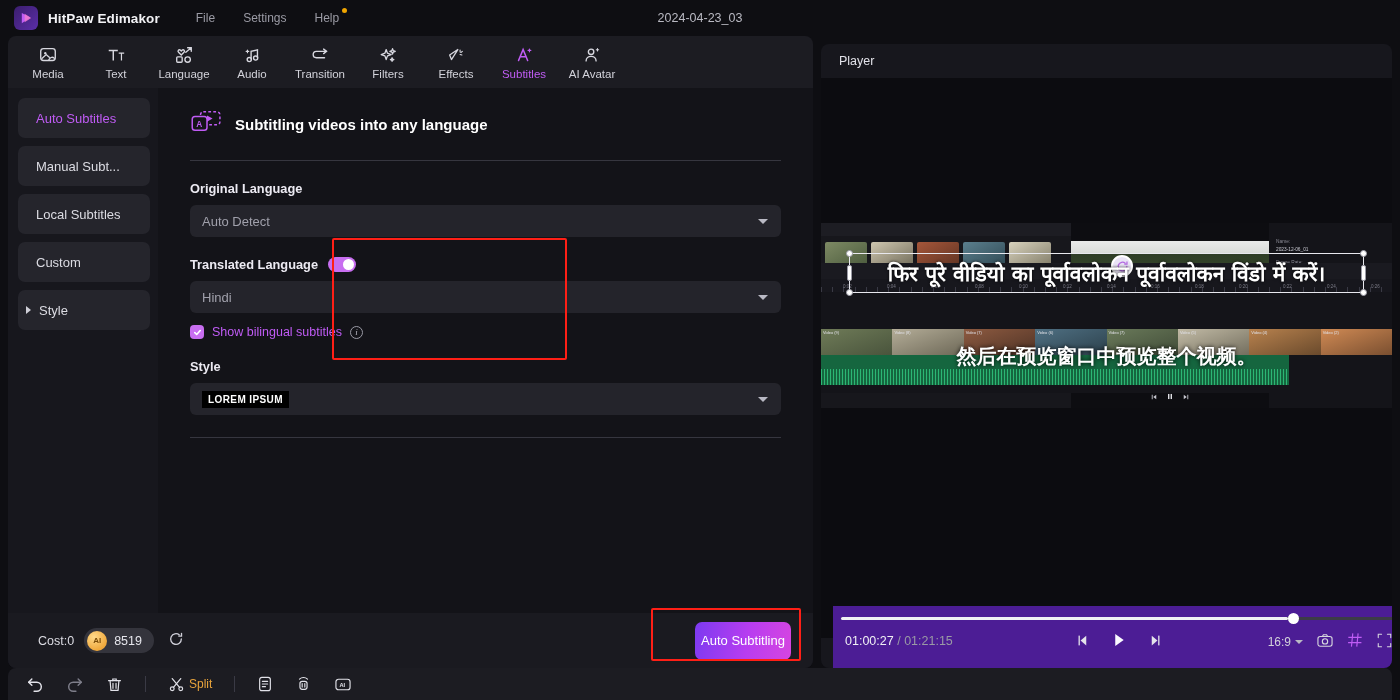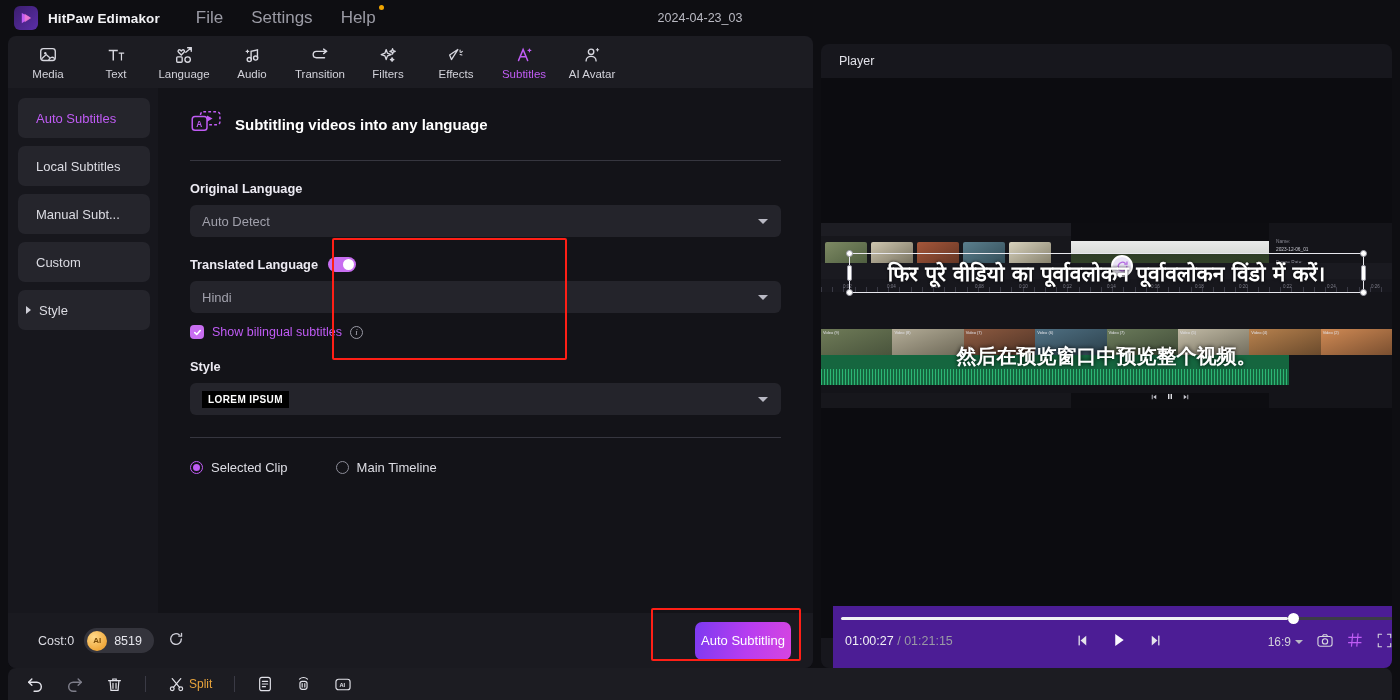--- a/index.html
+++ b/index.html
@@ -22,21 +22,21 @@
     background: linear-gradient(135deg, #3b1e6e 0%, #5b2ea8 100%);
     display: flex; align-items: center; justify-content: center;
   }
   .logo svg { display: block; }
   .app-title {
     margin-left: 10px; font-size: 13.5px; font-weight: 700; color: #f2f2f5;
     letter-spacing: .1px;
   }
   .menus { display: flex; align-items: center; margin-left: 36px; gap: 28px; }
   .menu-item {
-    font-size: 17px; color: #9b9ba5; position: relative; cursor: default;
+    font-size: 12px; color: #9b9ba5; position: relative; cursor: default;
   }
   .menu-dot {
     position: absolute; right: -8px; top: -3px;
     width: 5px; height: 5px; border-radius: 50%; background: #f0a500;
   }
   .doc-name {
     position: absolute; left: 0; right: 0; text-align: center;
     font-size: 12.5px; color: #b9b9c2; top: 11px; pointer-events: none;
   }
 
@@ -437,24 +437,24 @@
     </div>
   </div>
 
   <div class="leftpanel">
 
     <div class="subnav">
       <div class="subnav-item active">
         <span>Auto Subtitles</span>
       </div>
       <div class="subnav-item">
+        <span>Manual Subt...</span>
+      </div>
+      <div class="subnav-item">
         <span>Local Subtitles</span>
-      </div>
-      <div class="subnav-item">
-        <span>Manual Subt...</span>
       </div>
       <div class="subnav-item">
         <span>Custom</span>
       </div>
       <div class="subnav-item">
         <span class="caret"></span>
         <span>Style</span>
       </div>
     </div>
 
@@ -501,30 +501,20 @@
       </div>
 
       <div class="field-label">Style</div>
       <div class="select">
         <span class="style-chip">LOREM IPSUM</span>
         <span class="chev"></span>
       </div>
 
       <div class="rule" style="margin-top:22px"></div>
 
-      <div class="radios">
-        <div class="radio">
-          <span class="rc on"></span>
-          <span>Selected Clip</span>
-        </div>
-        <div class="radio">
-          <span class="rc"></span>
-          <span>Main Timeline</span>
-        </div>
-      </div>
 
       <div class="redbox"></div>
     </div>
 
     <div class="panel-footer">
       <span class="cost">Cost:0</span>
       <span class="credit-pill">
         <span class="credit-coin">AI</span>
         <span class="credit-val">8519</span>
       </span>

